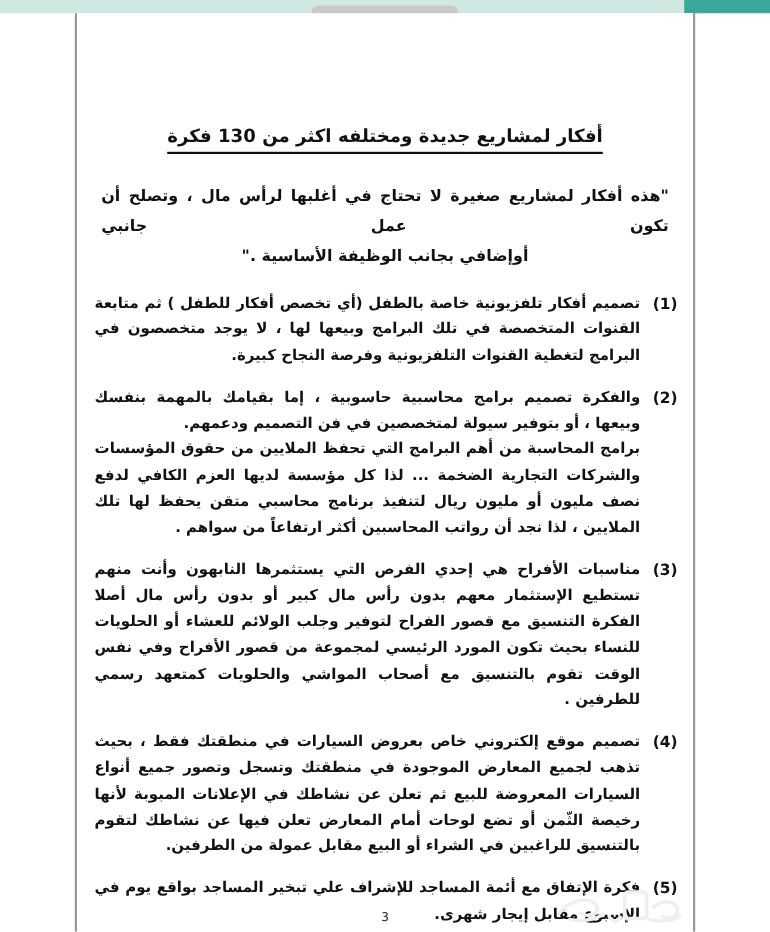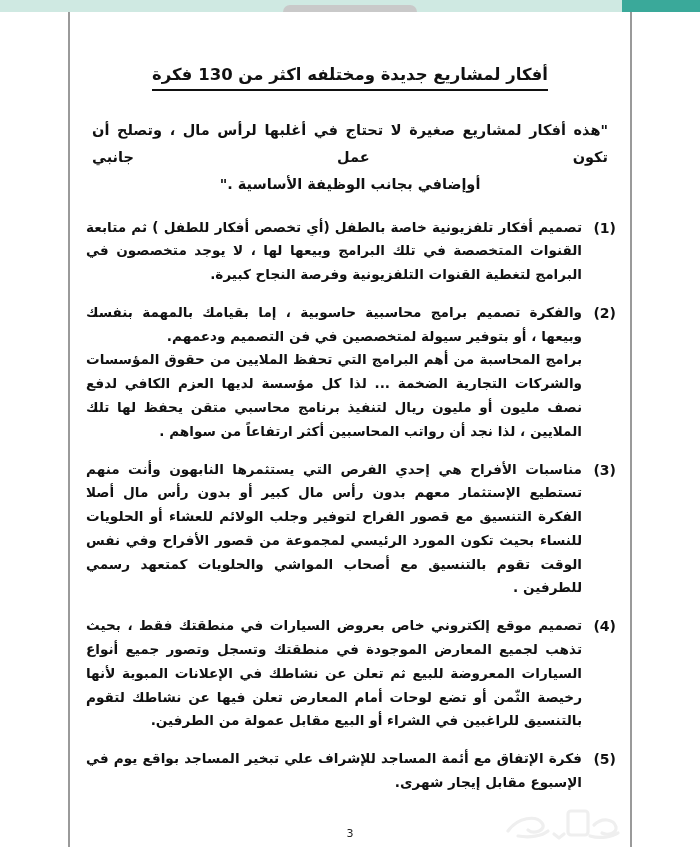--- a/index.html
+++ b/index.html
@@ -68,21 +68,21 @@
     top: 0; left: 0;
     width: 560px;
     padding: 0 12px;
     box-sizing: border-box;
     direction: rtl;
   }
 
   
   .doc-title {
     margin: 0;
-    padding-top: 51px;
+    padding-top: 100px;
     text-align: center;
     font-size: 16.5px;
     font-weight: bold;
     color: #111;
     letter-spacing: 0px;
     line-height: 1.4;
   }
   .doc-title .t-inner {
     display: inline-block;
     border-bottom: 2px solid #111;

